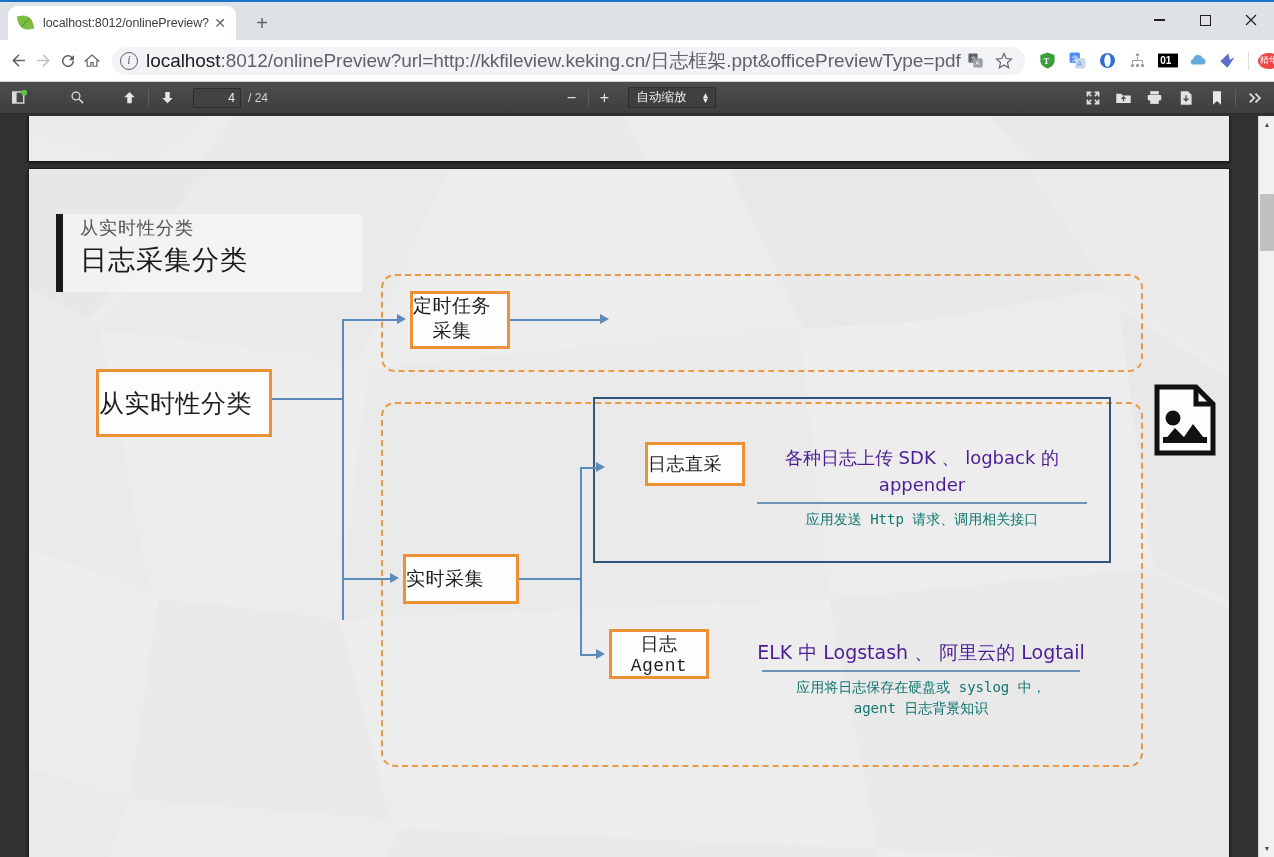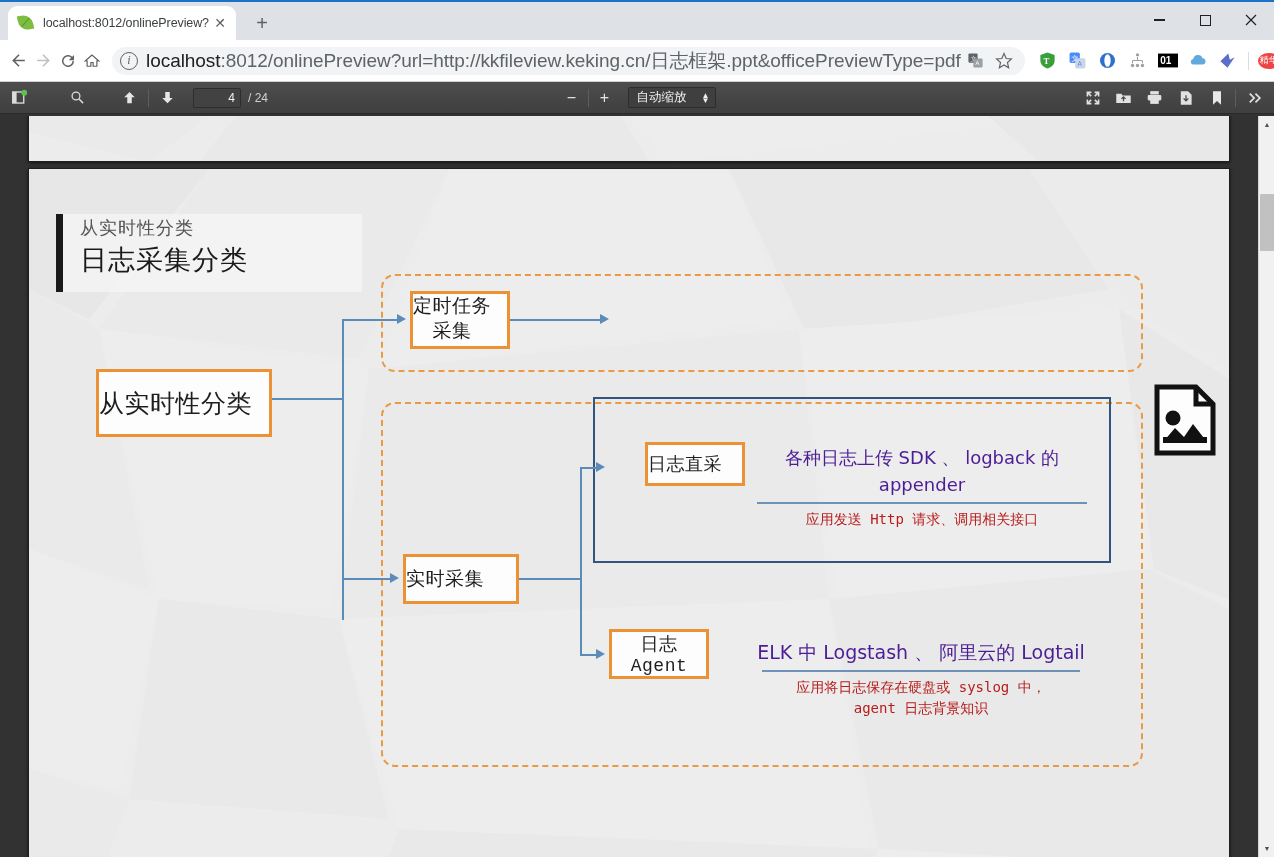--- a/index.html
+++ b/index.html
@@ -272,21 +272,21 @@
   }
   #eg-text { left: 591px; top: 141px; font-size: 18px; color: #3a4a5e; letter-spacing: .5px; }
 
   .detail { position: absolute; text-align: center; }
   .detail-main {
     font-size: 18px; color: #4c1d95; line-height: 27px;
     font-family: "DejaVu Sans", sans-serif;
   }
   .detail-rule { height: 1.5px; background: #6f92b8; margin: 4px 0 5px; }
   .detail-sub {
-    font-size: 14px; color: #b91c1c; line-height: 21px;
+    font-size: 14px; color: #0f766e; line-height: 21px;
     font-family: "DejaVu Sans Mono", monospace;
   }
   #detail-direct { left: 728px; top: 275px; width: 330px; }
   #detail-agent  { left: 722px; top: 470px; width: 340px; }
   #detail-agent .detail-main { font-size: 19px; }
 
   
   #img-placeholder {
     position: absolute; left: 1125px; top: 215px;
     width: 62px; height: 72px;

